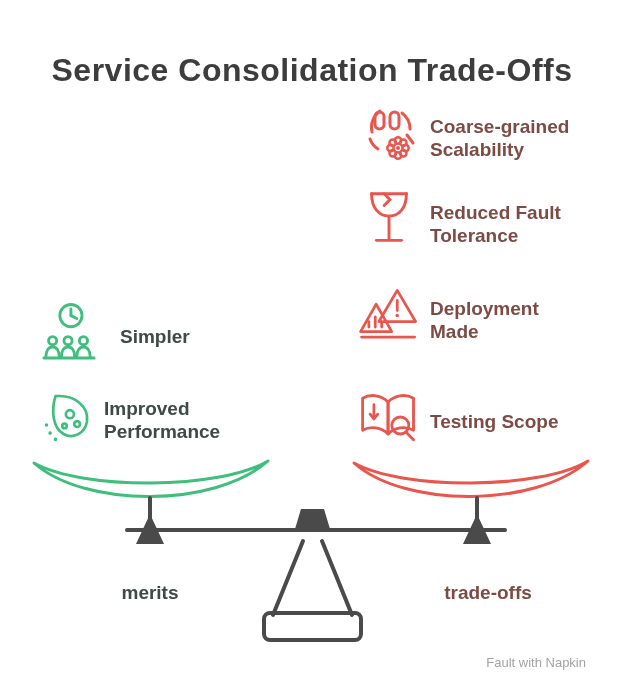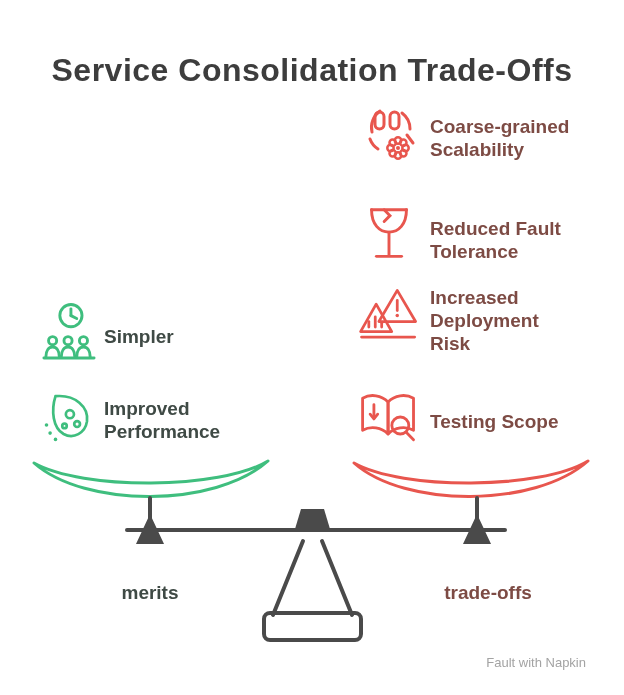--- a/index.html
+++ b/index.html
@@ -18,24 +18,24 @@
   }
   .item{position:absolute;display:flex;align-items:center;}
   .item .iconbox{flex:0 0 auto;display:flex;align-items:center;justify-content:center;}
   .item.right-side .iconbox{width:66px;}
   .item.left-side .iconbox{width:54px;}
   .item .lines{margin-left:8px;font-size:19px;font-weight:700;line-height:23px;margin-top:8px;}
   .item .lines span{display:block;white-space:nowrap;}
   .right-side .lines{color:var(--red-text);}
   .left-side .lines{color:var(--green-text);}
   .r1{top:104px;left:356px;height:60px;}
-  .r2{top:202px;left:356px;height:68px;}
+  .r2{top:186px;left:356px;height:68px;}
   .r3{top:280px;left:356px;height:72px;}
   .r4{top:388px;left:356px;height:58px;}
-  .l1{top:302px;left:42px;height:60px;}
+  .l1{top:302px;left:42px;height:60px;gap:16px;}
   .l2{top:386px;left:42px;height:60px;}
   svg .stroke-red{stroke:var(--red);}
   svg .stroke-green{stroke:var(--green);}
   svg .stroke-dark{stroke:var(--dark);}
   svg .fill-red{fill:var(--red);}
   svg .fill-green{fill:var(--green);}
   svg .fill-dark{fill:var(--dark);}
   .scale-svg{position:absolute;top:0;left:0;}
   .pan-label{
     position:absolute;top:582px;width:120px;text-align:center;
@@ -112,23 +112,22 @@
           <path d="M22,22 L39,52 L5,52 Z"></path>
           <path d="M14,47 V41"></path>
             <path d="M21,47 V36"></path>
             <path d="M28,47 V43"></path>
           <path d="M6,58 H64"></path>
         </g>
         <circle class="fill-red" cx="45" cy="34.5" r="1.9"></circle>
       </svg>
     </span>
     <span class="lines">
-      <span>Increased</span>
       <span>Deployment</span>
-      <span>Risk</span>
+      <span>Made</span>
     </span>
   </div>
 
   <div class="item right-side r4">
     <span class="iconbox">
       <svg width="68" height="58" viewBox="0 0 70 58">
         <g class="stroke-red" fill="none" stroke-width="3" stroke-linejoin="round" stroke-linecap="round">
           <path d="M7,9 C16,4 27,6 34,13 V47 C27,40 16,38 7,43 Z"></path>
           <path d="M61,9 C52,4 41,6 34,13 V47 C41,40 52,38 61,43 Z"></path>
           <path d="M19,16 V30"></path>

